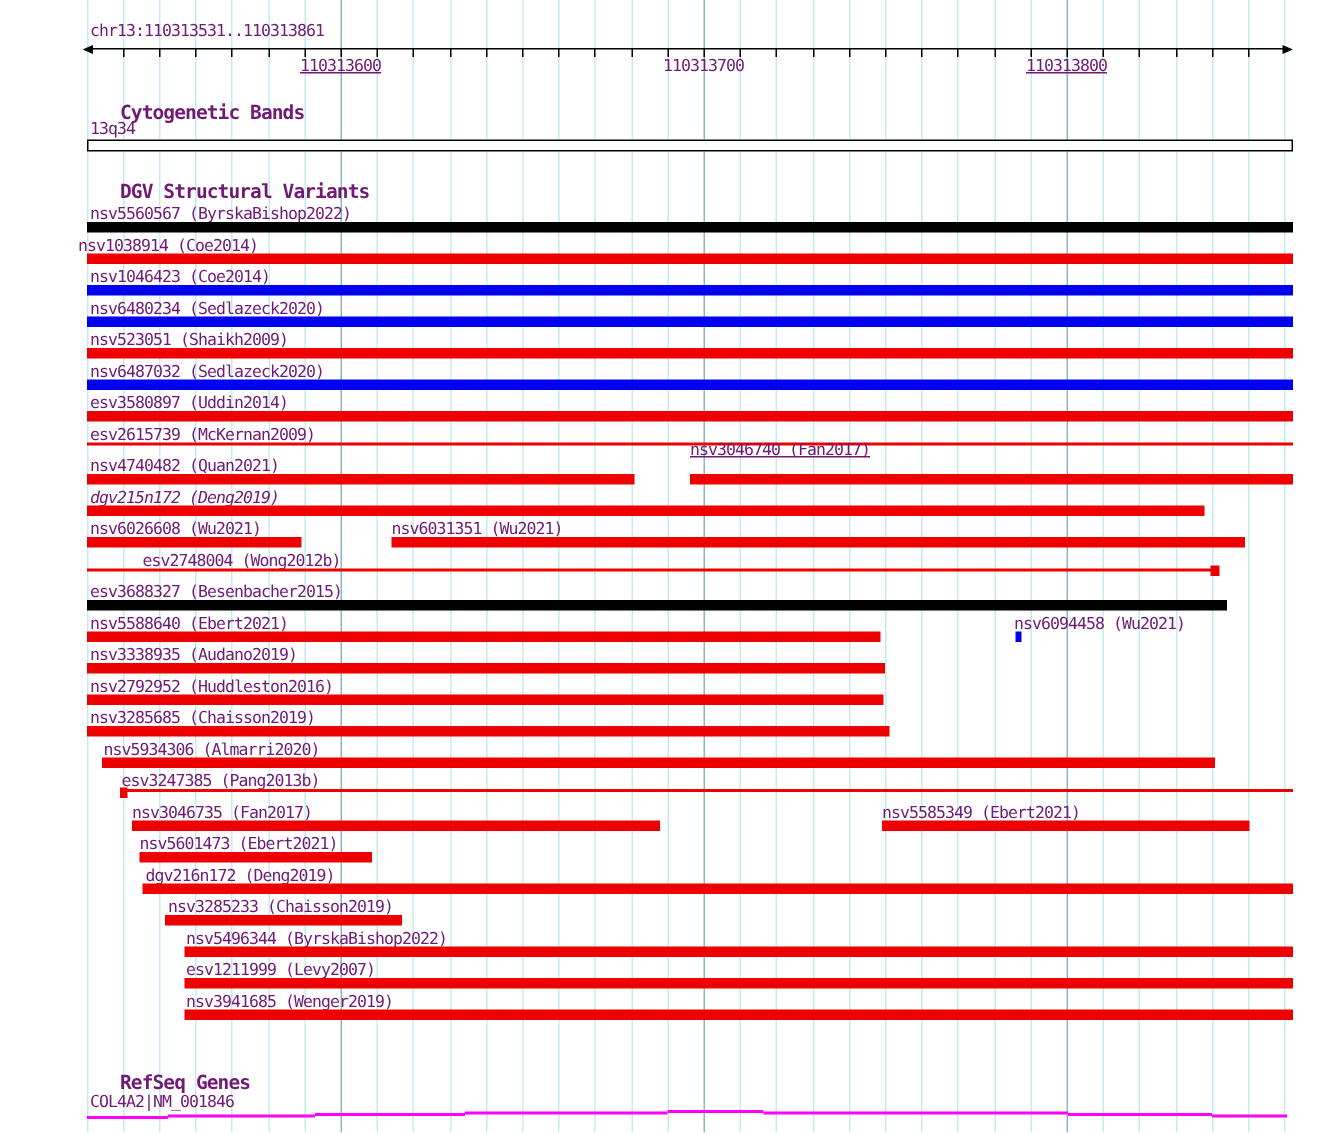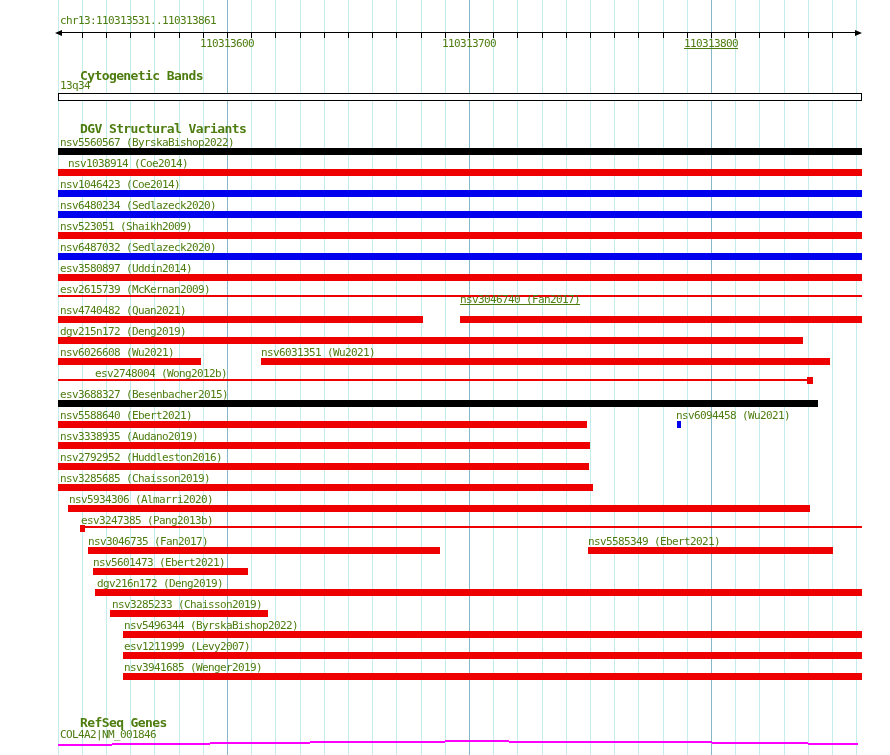--- a/index.html
+++ b/index.html
@@ -1,18 +1,18 @@
 <!DOCTYPE html>
 <html><head>
 <meta charset="utf-8">
 <style>
   html,body{margin:0;padding:0;background:#fff;}
   #app{
     position:relative;width:890px;height:755px;background:#ffffff;overflow:hidden;
-    font-family:"DejaVu Sans Mono", monospace;color:#4d7c0f;
+    font-family:"DejaVu Sans Mono", monospace;color:#701a75;
   }
   .grid{position:absolute;top:0;bottom:0;width:1px;z-index:0;}
   .layer{position:absolute;left:0;top:0;width:890px;height:755px;z-index:1;}
   .txt{position:absolute;font-size:11px;line-height:12px;letter-spacing:-0.62px;white-space:pre;}
   .hdr{position:absolute;font-size:13px;line-height:14px;font-weight:bold;letter-spacing:-0.6px;white-space:pre;padding-left:20px;}
   .axis-line{position:absolute;height:1px;background:#000;}
   .tick{position:absolute;width:1px;height:6px;background:#000;}
   .tick-label{position:absolute;font-size:11px;letter-spacing:-0.62px;transform:translateX(-50%);white-space:pre;}
   .arrow-l{position:absolute;width:0;height:0;border-top:3px solid transparent;border-bottom:3px solid transparent;border-right:7px solid #000;}
   .arrow-r{position:absolute;width:0;height:0;border-top:3px solid transparent;border-bottom:3px solid transparent;border-left:7px solid #000;}
@@ -95,52 +95,52 @@
         <div class="tick" style="left: 614.2px; top: 32px;"></div>
         <div class="tick" style="left: 638.4px; top: 32px;"></div>
         <div class="tick" style="left: 662.6px; top: 32px;"></div>
         <div class="tick" style="left: 686.8px; top: 32px;"></div>
         <div class="tick" style="left: 711px; top: 32px;"></div>
         <div class="tick" style="left: 735.2px; top: 32px;"></div>
         <div class="tick" style="left: 759.4px; top: 32px;"></div>
         <div class="tick" style="left: 783.6px; top: 32px;"></div>
         <div class="tick" style="left: 807.8px; top: 32px;"></div>
         <div class="tick" style="left: 832px; top: 32px;"></div>
-        <div class="tick-label" style="left: 227px; top: 37px;">110313600</div>
+        <div class="tick-label" style="left: 227px; top: 37px; text-decoration: underline;">110313600</div>
         <div class="tick-label" style="left: 469px; top: 37px;">110313700</div>
         <div class="tick-label" style="left: 711px; top: 37px; text-decoration: underline;">110313800</div>
       </div>
 
     <div class="hdr" style="left:60px;top:69px;">Cytogenetic Bands</div>
     <div class="txt" style="left:60px;top:80px;">13q34</div>
     <div class="band-rect" style="left:58px;top:93px;width:804px;height:8px;"></div>
 
     <div class="hdr" style="left:60px;top:122px;">DGV Structural Variants</div>
     <div id="dgv-rows">
         <div class="vlabel" style="left: 60px; top: 137px;">nsv5560567 (ByrskaBishop2022)</div>
         <div class="vbar" style="left: 58px; width: 804px; top: 148px; height: 7px; background: rgb(0, 0, 0);"></div>
-        <div class="vlabel" style="left: 68px; top: 158px;">nsv1038914 (Coe2014)</div>
+        <div class="vlabel" style="left: 52px; top: 158px;">nsv1038914 (Coe2014)</div>
         <div class="vbar" style="left: 58px; width: 804px; top: 169px; height: 7px; background: rgb(238, 0, 0);"></div>
         <div class="vlabel" style="left: 60px; top: 179px;">nsv1046423 (Coe2014)</div>
         <div class="vbar" style="left: 58px; width: 804px; top: 190px; height: 7px; background: rgb(0, 0, 238);"></div>
         <div class="vlabel" style="left: 60px; top: 200px;">nsv6480234 (Sedlazeck2020)</div>
         <div class="vbar" style="left: 58px; width: 804px; top: 211px; height: 7px; background: rgb(0, 0, 238);"></div>
         <div class="vlabel" style="left: 60px; top: 221px;">nsv523051 (Shaikh2009)</div>
         <div class="vbar" style="left: 58px; width: 804px; top: 232px; height: 7px; background: rgb(238, 0, 0);"></div>
         <div class="vlabel" style="left: 60px; top: 242px;">nsv6487032 (Sedlazeck2020)</div>
         <div class="vbar" style="left: 58px; width: 804px; top: 253px; height: 7px; background: rgb(0, 0, 238);"></div>
         <div class="vlabel" style="left: 60px; top: 263px;">esv3580897 (Uddin2014)</div>
         <div class="vbar" style="left: 58px; width: 804px; top: 274px; height: 7px; background: rgb(238, 0, 0);"></div>
         <div class="vlabel" style="left: 60px; top: 284px;">esv2615739 (McKernan2009)</div>
         <div class="vbar" style="left: 58px; width: 804px; top: 295px; height: 2px; background: rgb(238, 0, 0);"></div>
         <div class="vlabel" style="left: 60px; top: 305px;">nsv4740482 (Quan2021)</div>
         <div class="vbar" style="left: 58px; width: 365px; top: 316px; height: 7px; background: rgb(238, 0, 0);"></div>
         <div class="vlabel" style="left: 460px; top: 294px; text-decoration: underline;">nsv3046740 (Fan2017)</div>
         <div class="vbar" style="left: 460px; width: 402px; top: 316px; height: 7px; background: rgb(238, 0, 0);"></div>
-        <div class="vlabel" style="left: 60px; top: 326px;">dgv215n172 (Deng2019)</div>
+        <div class="vlabel" style="left: 60px; top: 326px; font-style: italic;">dgv215n172 (Deng2019)</div>
         <div class="vbar" style="left: 58px; width: 745px; top: 337px; height: 7px; background: rgb(238, 0, 0);"></div>
         <div class="vlabel" style="left: 60px; top: 347px;">nsv6026608 (Wu2021)</div>
         <div class="vbar" style="left: 58px; width: 143px; top: 358px; height: 7px; background: rgb(238, 0, 0);"></div>
         <div class="vlabel" style="left: 261px; top: 347px;">nsv6031351 (Wu2021)</div>
         <div class="vbar" style="left: 261px; width: 569px; top: 358px; height: 7px; background: rgb(238, 0, 0);"></div>
         <div class="vlabel" style="left: 60px; top: 368px; padding-left: 35px;">esv2748004 (Wong2012b)</div>
         <div class="vbar" style="left: 58px; width: 752px; top: 379px; height: 2px; background: rgb(238, 0, 0);"></div>
         <div class="vbar" style="left: 807px; width: 6px; top: 377px; height: 7px; background: rgb(238, 0, 0);"></div>
         <div class="vlabel" style="left: 60px; top: 389px;">esv3688327 (Besenbacher2015)</div>
         <div class="vbar" style="left: 58px; width: 760px; top: 400px; height: 7px; background: rgb(0, 0, 0);"></div>

